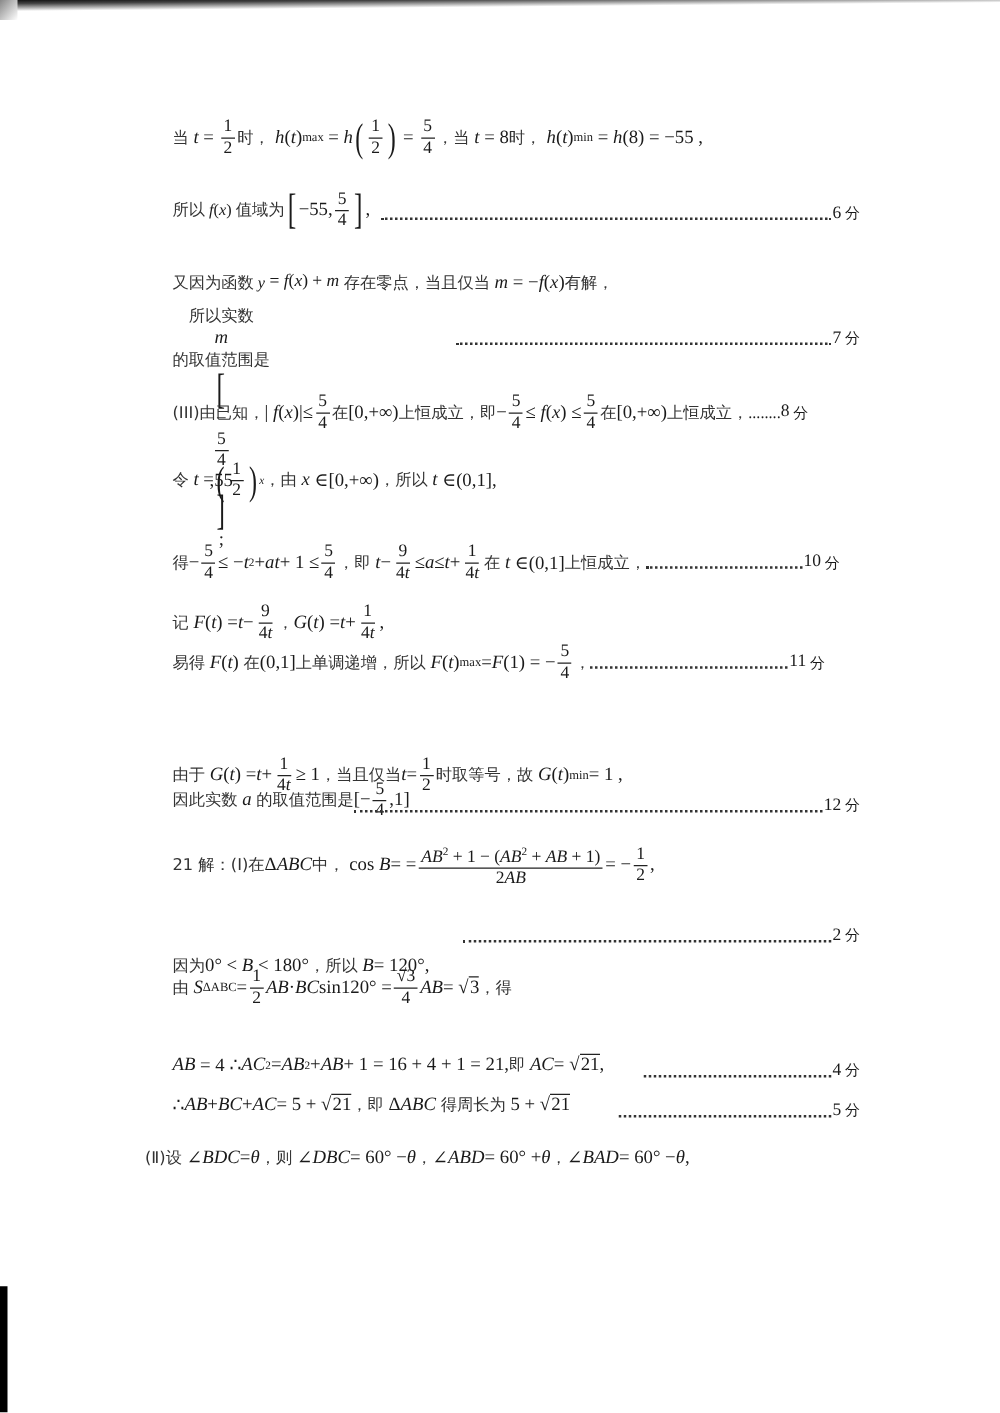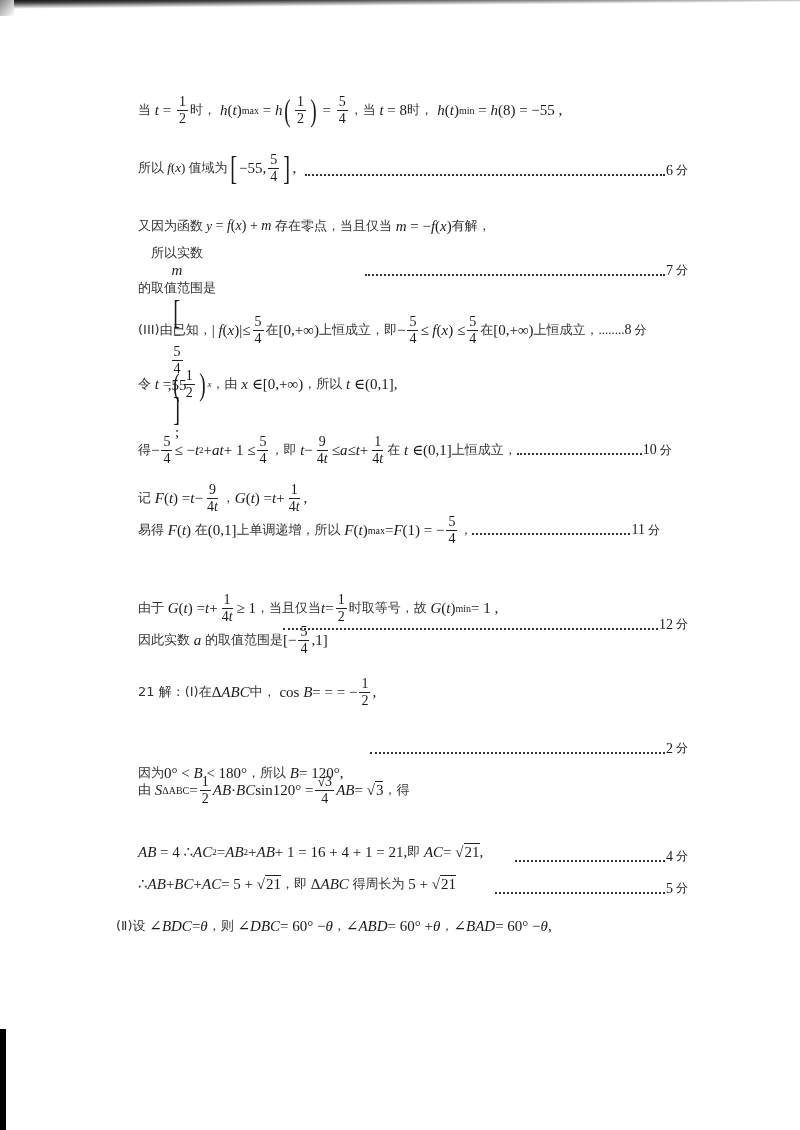--- a/index.html
+++ b/index.html
@@ -184,21 +184,21 @@
   <span class="cn">易得</span>
   &nbsp;<span class="m">F</span>(<span class="m">t</span>)&nbsp;<span class="cn">在</span>(0,1]
   <span class="cn">上单调递增，所以</span>
   &nbsp;<span class="m">F</span>(<span class="m">t</span>)<span class="sub">max</span> = <span class="m">F</span>(1) = −<span class="frac">
       <span class="num">5</span>
       <span class="den">4</span>
     </span><span class="cn">，</span>
   <span class="dots" style="width:158px;"></span><span class="score">11</span><span class="score-unit">分</span>
 </div>
 
-<div class="line" style="top:588px;">
+<div class="line" style="top:600px;">
   <span class="cn">由于</span>
   &nbsp;<span class="m">G</span>(<span class="m">t</span>) = <span class="m">t</span> +<span class="frac">
       <span class="num">1</span>
       <span class="den">4<i>t</i></span>
     </span>≥ 1
   <span class="cn">，当且仅当</span>
   <span class="m">t</span> =<span class="frac">
       <span class="num">1</span>
       <span class="den">2</span>
     </span>
@@ -208,31 +208,34 @@
 
 <div class="line" style="top:620px;">
   <span class="cn">因此实数</span>
   <span class="m">&nbsp;a&nbsp;</span>
   <span class="cn">的取值范围是</span>
   [−<span class="frac">
       <span class="num">5</span>
       <span class="den">4</span>
     </span>,1]
 </div>
-<div class="leader" style="top:616px;">
+<div class="leader" style="top:636px;">
   <span class="dots" style="width:375px;"></span>
     <span class="score">12</span>
     <span class="score-unit">分</span>
 </div>
 
 <div class="line" style="top:672px;">
   <span class="cn">21 解：(Ⅰ)在</span>
   Δ<span class="m">ABC</span><span class="cn">中，</span>
   &nbsp;cos&nbsp;<span class="m">B</span> =
-  =
+  =<span class="frac">
+      <span class="num"><i>AB</i><sup style="font-size:9px">2</sup> + 1 − (<i>AB</i><sup style="font-size:9px">2</sup> + <i>AB</i> + 1)</span>
+      <span class="den">2<i>AB</i></span>
+    </span>
   = −<span class="frac">
       <span class="num">1</span>
       <span class="den">2</span>
     </span>,
 </div>
 
 <div class="line" style="top:753px;">
   <span class="cn">因为</span>
   0°&nbsp;&lt;&nbsp;<span class="m">B</span>&nbsp;&lt;&nbsp;180°<span class="cn">，</span>
   <span class="cn">所以</span>

